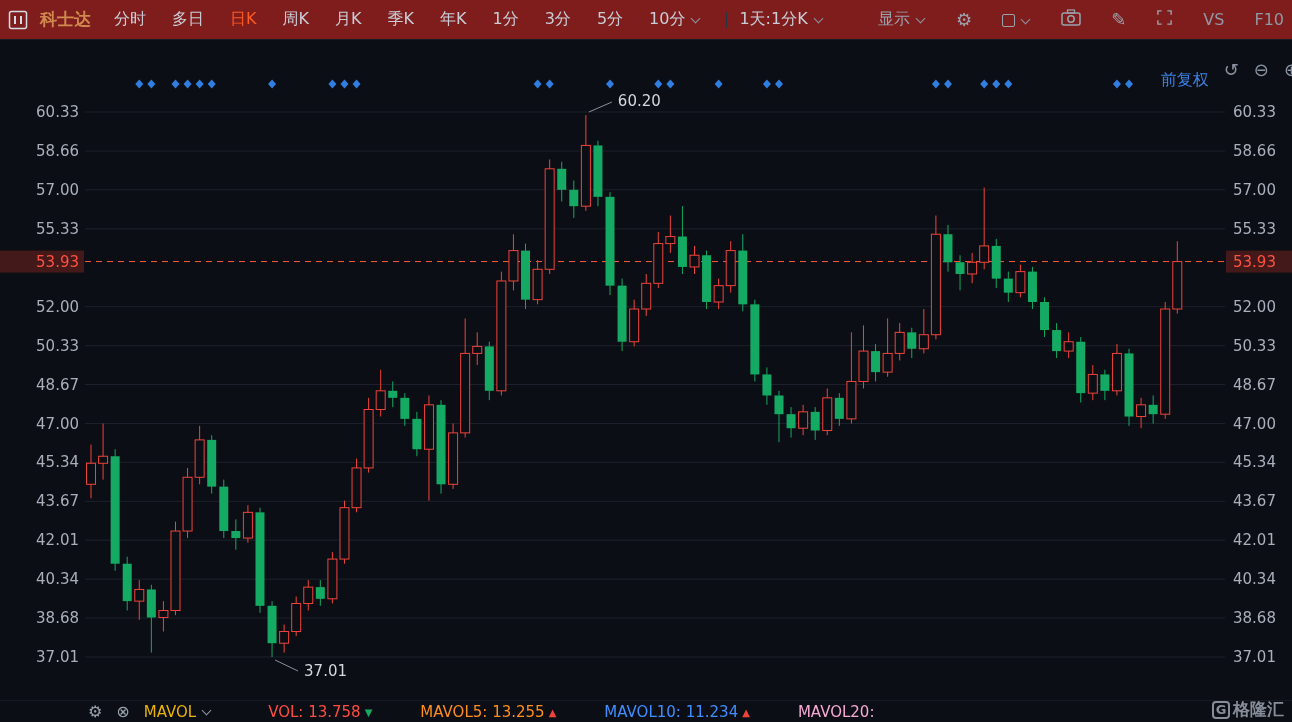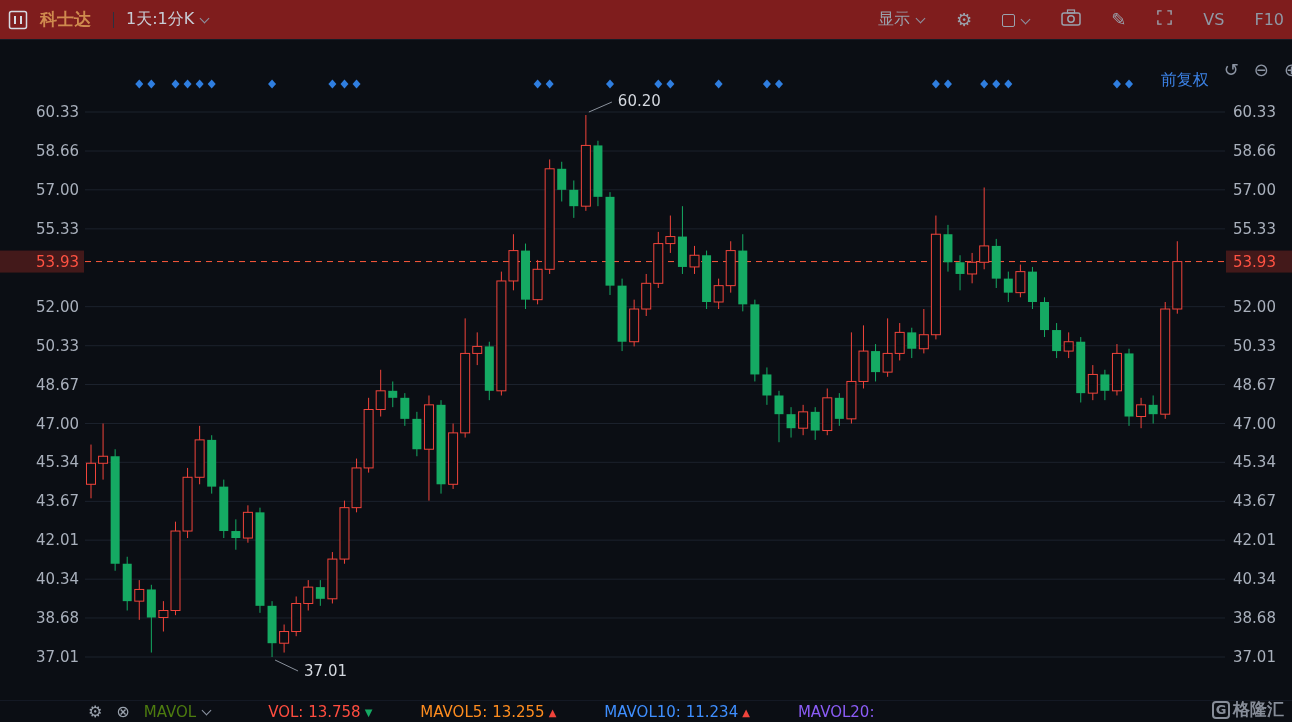--- a/index.html
+++ b/index.html
@@ -43,21 +43,21 @@
   }
   .adjust-label { color:#3c82e6; cursor:pointer;margin-top:22px; }
   .adjust-row .uicon { font-size:18px; cursor:pointer; }
   
   .bottom-bar {
     flex:0 0 22px; display:flex; align-items:center; position:relative;
     font-size:15px; color:#9aa2ad; padding-left:88px;
     border-top:1px solid #141924; background:#0b0e14;
   }
   .bottom-bar .uicon { font-size:16px; color:#9aa2ad; margin-right:14px; cursor:pointer; }
-  .mavol { color:#4d7c0f; margin-right:8px; cursor:pointer; }
+  .mavol { color:#eab308; margin-right:8px; cursor:pointer; }
   .ind { margin-left:48px; }
   .arr { font-size:10px; margin-left:4px; vertical-align:1px; }
   .watermark {
     position:absolute; right:8px; bottom:1px; display:flex; align-items:center;
     color:#878d99; font-size:17px; font-weight:bold; gap:3px;
   }
   .wm-g {
     display:inline-flex; align-items:center; justify-content:center;
     width:18px; height:18px; border:2px solid #878d99; border-radius:4px;
     font-size:13px; font-weight:bold;
@@ -68,20 +68,33 @@
 
 <header class="toolbar">
   <span class="logo">
     <svg width="20" height="20" viewBox="0 0 20 20">
       <rect x="1.5" y="1.5" width="17" height="17" rx="2" fill="none" stroke="#d6dae2" stroke-width="1.5"></rect>
       <line x1="7" y1="6" x2="7" y2="14" stroke="#d6dae2" stroke-width="2"></line>
       <line x1="13" y1="6" x2="13" y2="14" stroke="#d6dae2" stroke-width="2"></line>
     </svg>
   </span>
   <span class="stock-name">科士达</span>
+  <nav class="tabs">
+      <span class="tab">分时</span>
+      <span class="tab">多日</span>
+      <span class="tab active">日K</span>
+      <span class="tab">周K</span>
+      <span class="tab">月K</span>
+      <span class="tab">季K</span>
+      <span class="tab">年K</span>
+      <span class="tab">1分</span>
+      <span class="tab">3分</span>
+      <span class="tab">5分</span>
+      <span class="tab">10分<span class="chev"></span></span>
+    </nav>
   <span class="divider"></span>
   <span class="period">
     <span>1天:1分K</span><span class="chev"></span>
   </span>
   <div class="toolbar-right">
     <span>
       <span>显示</span><span class="chev"></span>
     </span>
     <span class="uicon">⚙</span>
     <span>
@@ -388,21 +401,21 @@
     <span>13.758</span><span class="arr" id="vol-arr" style="color: rgb(21, 170, 99);">▼</span>
   </span>
   <span class="ind" id="m5-ind" style="color: rgb(255, 141, 31);">
     <span>MAVOL5:</span>
     <span>13.255</span><span class="arr" id="m5-arr" style="color: rgb(240, 68, 59);">▲</span>
   </span>
   <span class="ind" id="m10-ind" style="color: rgb(63, 143, 255);">
     <span>MAVOL10:</span>
     <span>11.234</span><span class="arr" id="m10-arr" style="color: rgb(240, 68, 59);">▲</span>
   </span>
-  <span class="ind" id="m20-ind" style="color: #8b5cf6;">
+  <span class="ind" id="m20-ind" style="color: #f9a8d4;">
     <span>MAVOL20:</span>
     <span></span>
   </span>
   <span class="watermark">
     <span class="wm-g">G</span>
     <span>格隆汇</span>
   </span>
 </footer>
 
 </body></html>

